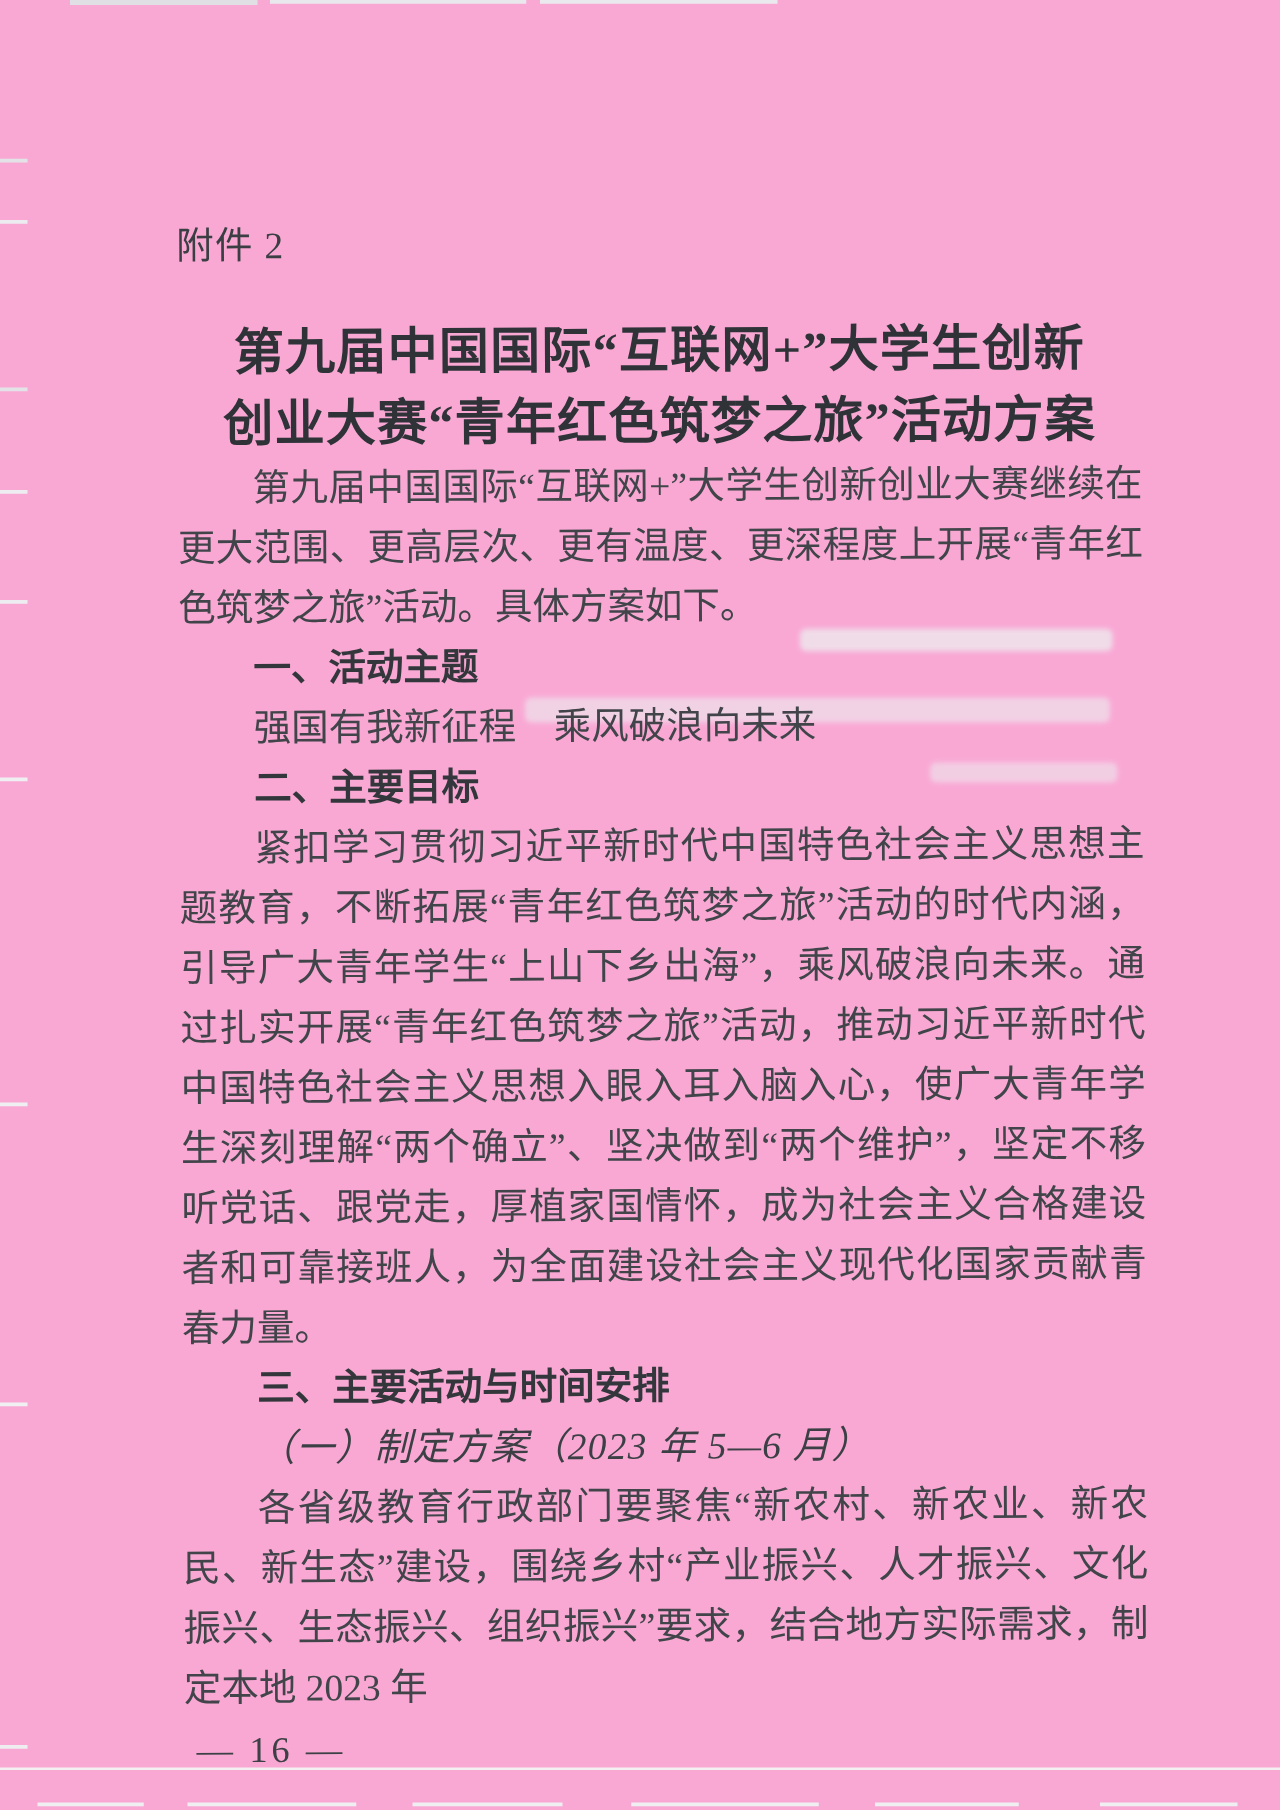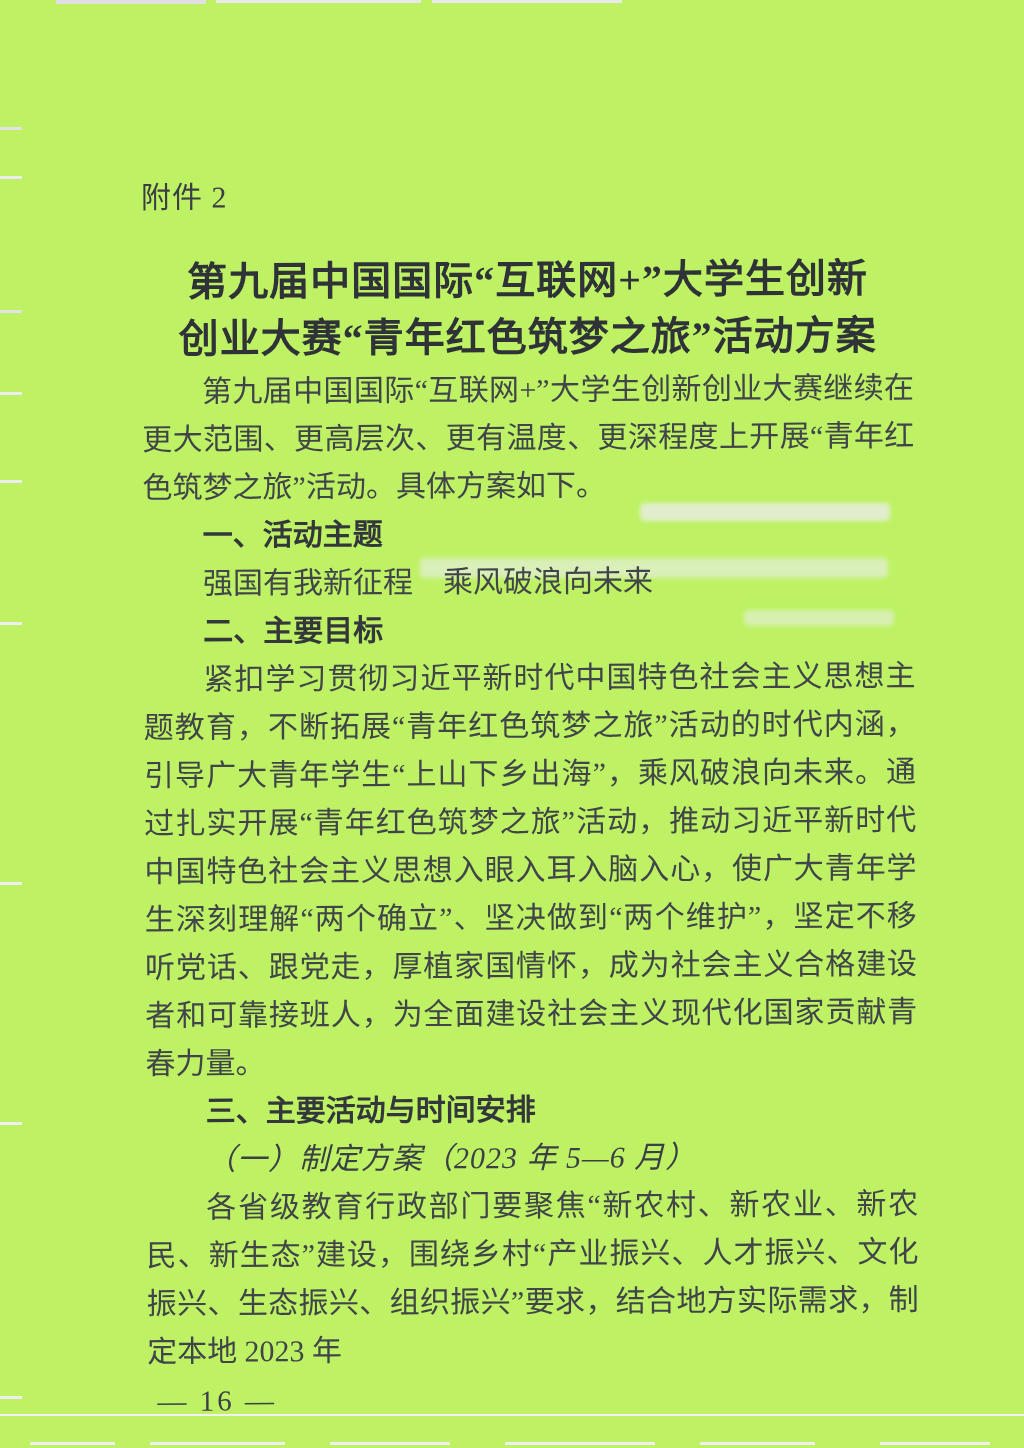--- a/index.html
+++ b/index.html
@@ -11,21 +11,21 @@
     width: 1024px;
     height: 1448px;
     overflow: hidden;
     position: relative;
     font-family: "Liberation Serif", "DejaVu Serif", serif;
   }
   .page {
     position: relative;
     width: 1024px;
     height: 1448px;
-    background: #bef264;
+    background: #f9a8d4;
   }
   
   .artifact { position: absolute; pointer-events: none; }
   .top-dash-1 { left: 56px;  top: 0; width: 150px; height: 4px; background: #dfdfe4; }
   .top-dash-2 { left: 216px; top: 0; width: 205px; height: 3px; background: #e9e9ed; }
   .top-dash-3 { left: 432px; top: 0; width: 190px; height: 3px; background: #eaeaee; }
   .left-tick  { left: 0; width: 22px; height: 3px; background: #e3e3e7; }
   .lt1 { top: 127px; } .lt2 { top: 176px; background:#ececf0; } .lt3 { top: 310px; }
   .lt4 { top: 392px; background:#ededf1; } .lt5 { top: 480px; background:#ededf1; }
   .lt6 { top: 622px; background:#efeff2; } .lt7 { top: 882px; background:#efeff2; }

